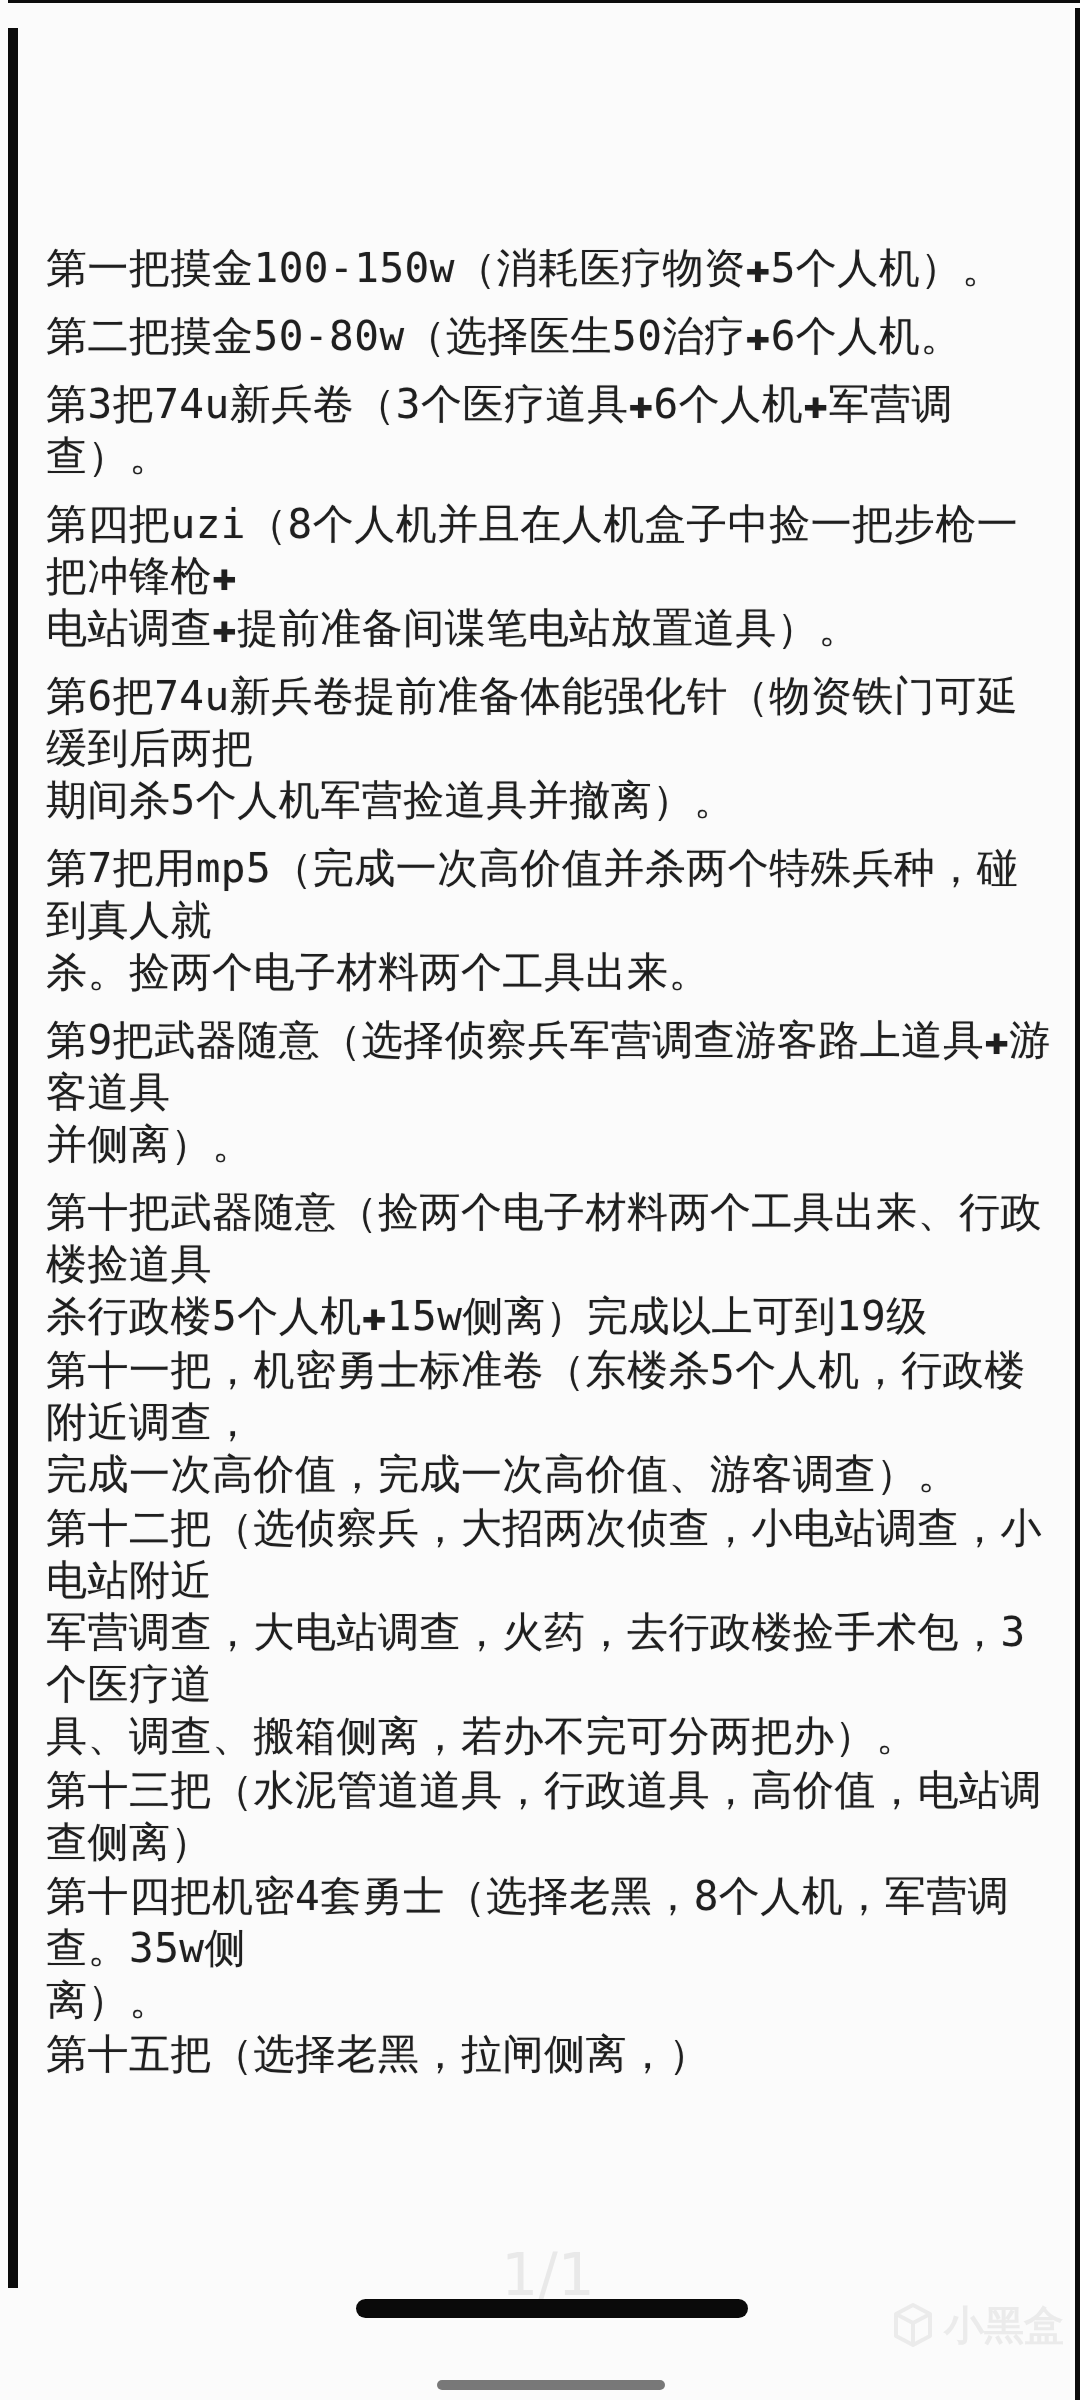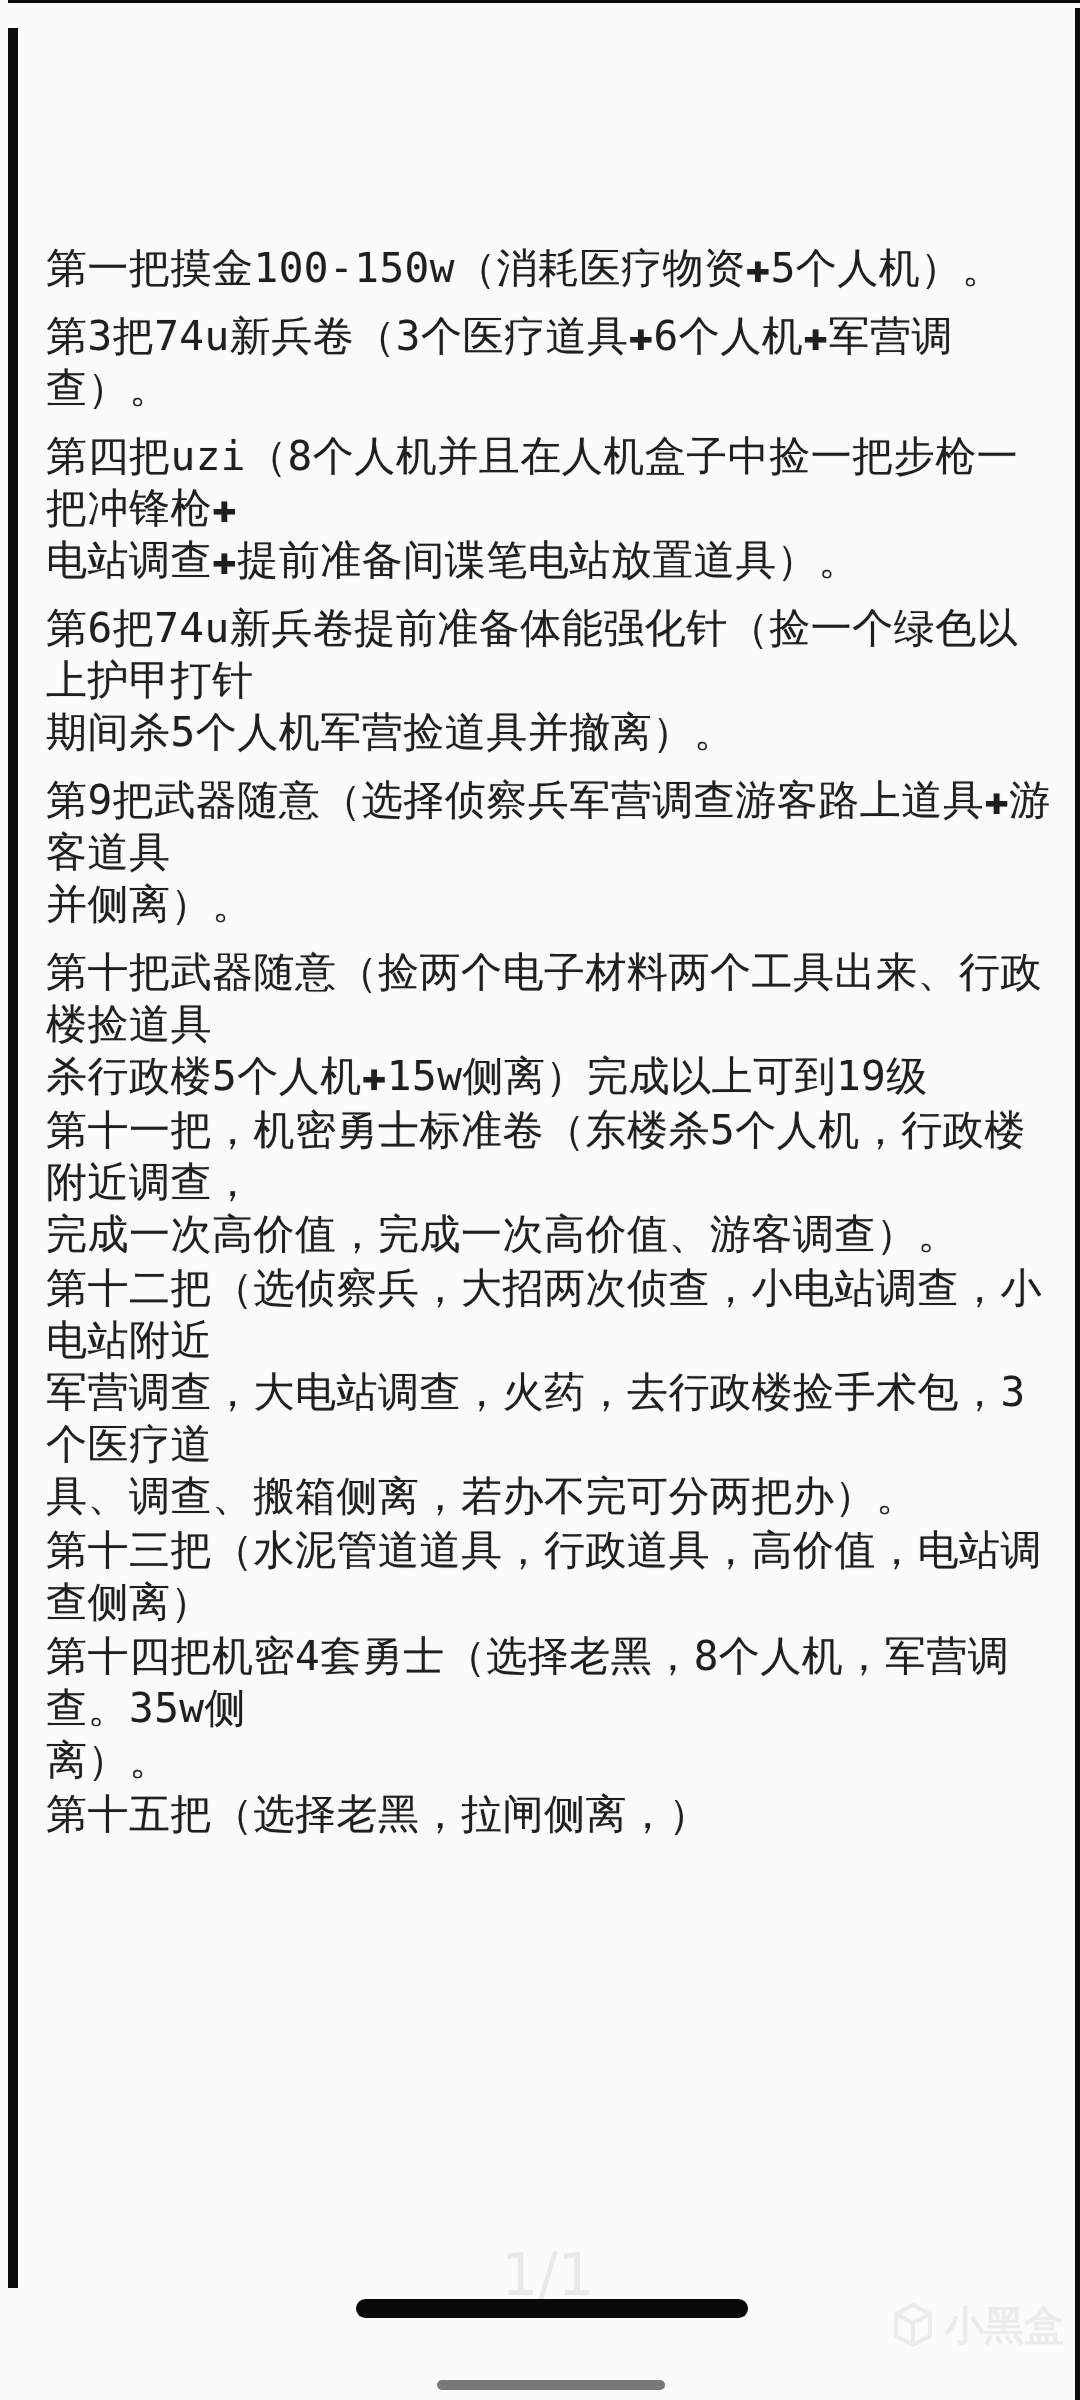--- a/index.html
+++ b/index.html
@@ -57,25 +57,28 @@
 <body>
 
 <div class="page">
 
   <div class="edge edge-top"></div>
   <div class="edge edge-left"></div>
   <div class="edge edge-right"></div>
 
   <div class="text-block">
     <p class="guide-item">第一把摸金100-150w（消耗医疗物资✚5个人机）。</p>
+    <p class="guide-item">第二把摸金50-80w（选择医生50治疗✚6个人机。</p>
     <p class="guide-item">第3把74u新兵卷（3个医疗道具✚6个人机✚军营调查）。</p>
     <p class="guide-item">第四把uzi（8个人机并且在人机盒子中捡一把步枪一把冲锋枪✚
 电站调查✚提前准备间谍笔电站放置道具）。</p>
-    <p class="guide-item">第6把74u新兵卷提前准备体能强化针（捡一个绿色以上护甲打针
+    <p class="guide-item">第6把74u新兵卷提前准备体能强化针（物资铁门可延缓到后两把
 期间杀5个人机军营捡道具并撤离）。</p>
+    <p class="guide-item">第7把用mp5（完成一次高价值并杀两个特殊兵种，碰到真人就
+杀。捡两个电子材料两个工具出来。</p>
     <p class="guide-item">第9把武器随意（选择侦察兵军营调查游客路上道具✚游客道具
 并侧离）。</p>
     <p class="guide-item tight">第十把武器随意（捡两个电子材料两个工具出来、行政楼捡道具
 杀行政楼5个人机✚15w侧离）完成以上可到19级</p>
     <p class="guide-item tight">第十一把，机密勇士标准卷（东楼杀5个人机，行政楼附近调查，
 完成一次高价值，完成一次高价值、游客调查）。</p>
     <p class="guide-item tight">第十二把（选侦察兵，大招两次侦查，小电站调查，小电站附近
 军营调查，大电站调查，火药，去行政楼捡手术包，3个医疗道
 具、调查、搬箱侧离，若办不完可分两把办）。</p>
     <p class="guide-item tight">第十三把（水泥管道道具，行政道具，高价值，电站调查侧离）</p>

